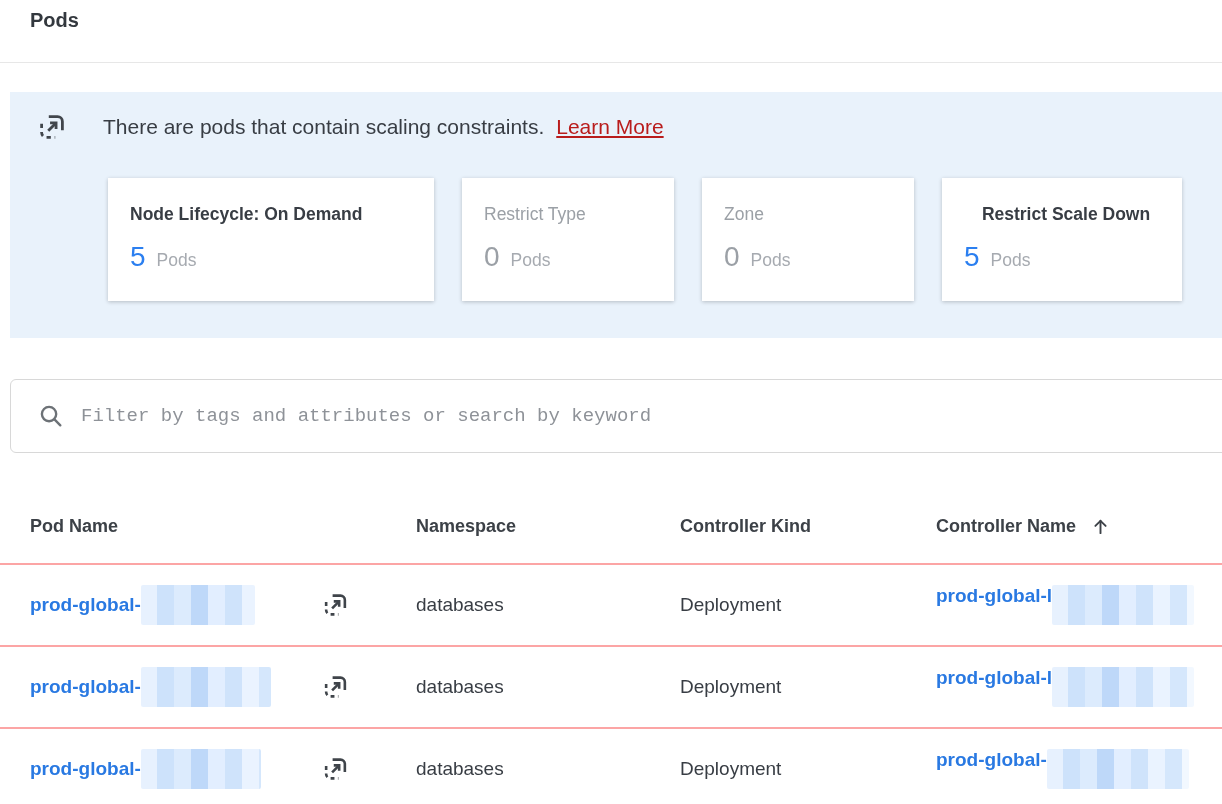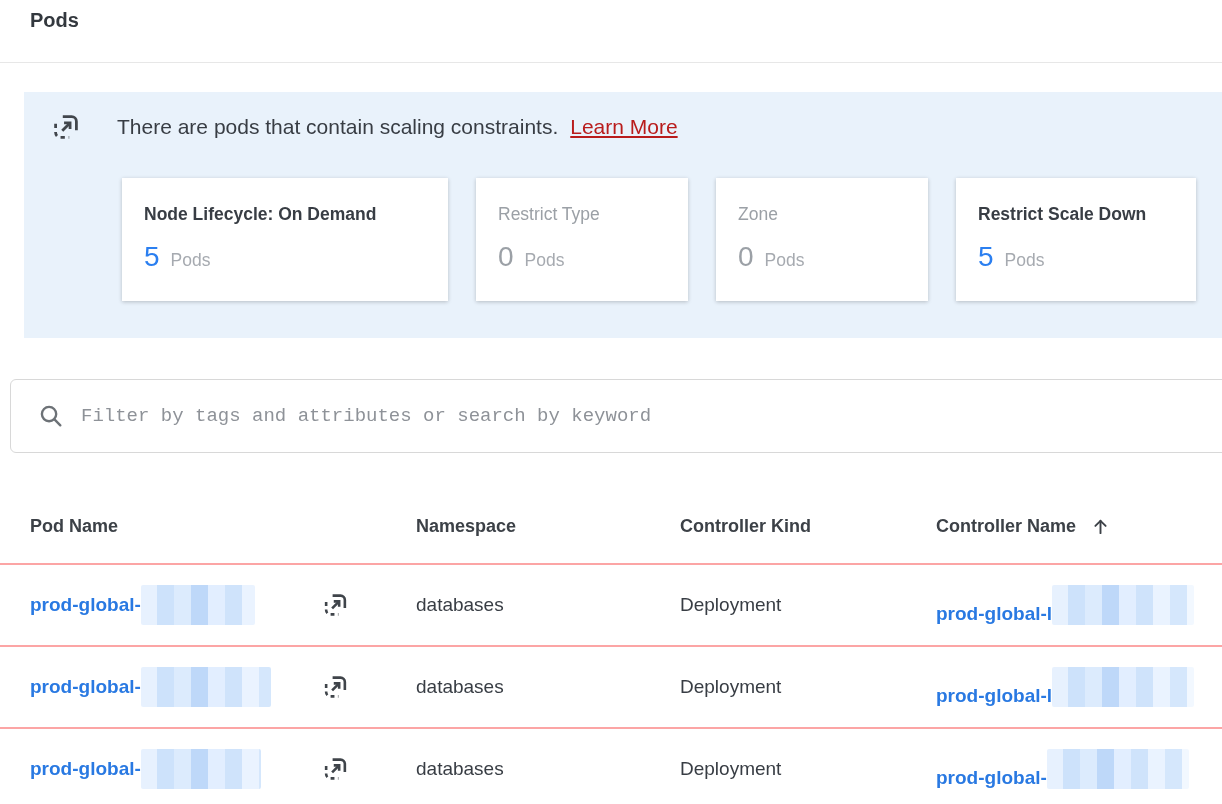--- a/index.html
+++ b/index.html
@@ -24,21 +24,21 @@
     color: #33383e;
   }
   .top-divider {
     position: absolute;
     top: 62px; left: 0; right: 0;
     border-top: 1px solid #e7e7e7;
   }
   
   .banner {
     position: absolute;
-    top: 92px; left: 24px; right: 0;
+    top: 92px; left: 10px; right: 0;
     height: 246px;
     background: #e9f2fb;
   }
   .banner-row {
     display: flex;
     align-items: center;
     padding: 20px 0 0 27px;
   }
   .banner-icon { width: 30px; height: 30px; flex: 0 0 auto; }
   .banner-icon svg { display: block; }
@@ -64,21 +64,21 @@
   .card {
     height: 123px;
     background: #ffffff;
     box-shadow: 0 1px 4px rgba(0,0,0,0.22);
     padding: 26px 14px 0 22px;
     cursor: pointer;
   }
   .card-1 { width: 326px; }
   .card-2 { width: 212px; }
   .card-3 { width: 212px; }
-  .card-4 { width: 240px; }
+  .card-4 { width: 240px; text-align: center; }
   .card-title { font-size: 17.5px; font-weight: 600; color: #383d44; white-space: nowrap; }
   .card.inactive .card-title { color: #9ba0a6; font-weight: 400; }
   .card-stat { margin-top: 16px; display: flex; align-items: baseline; gap: 11px; }
   .card-count { font-size: 28px; color: #2b7ff0; }
   .card.inactive .card-count { color: #9ba0a6; }
   .card-unit { font-size: 17.5px; color: #a6aab0; }
   
   .filter-bar {
     position: absolute;
     top: 379px; left: 10px;
@@ -117,21 +117,21 @@
     font-weight: 600;
     color: #3c4147;
     display: flex;
     align-items: center;
     cursor: pointer;
   }
   .sort-icon { margin-left: 15px; width: 19px; height: 19px; display: inline-flex; }
   .row { height: 82px; border-top: 2px solid #fca5a5; }
   .cell { font-size: 19px; color: #383d44; }
   .pod-cell { position: relative; display: flex; align-items: center; }
-  .ctrl-cell { display: flex; align-items: flex-end; }
+  .ctrl-cell { display: flex; align-items: flex-start; }
   .link {
     color: #2979e2;
     font-weight: 600;
     text-decoration: none;
     cursor: pointer;
     white-space: nowrap;
   }
   .redact {
     height: 40px;
     border-radius: 2px;

